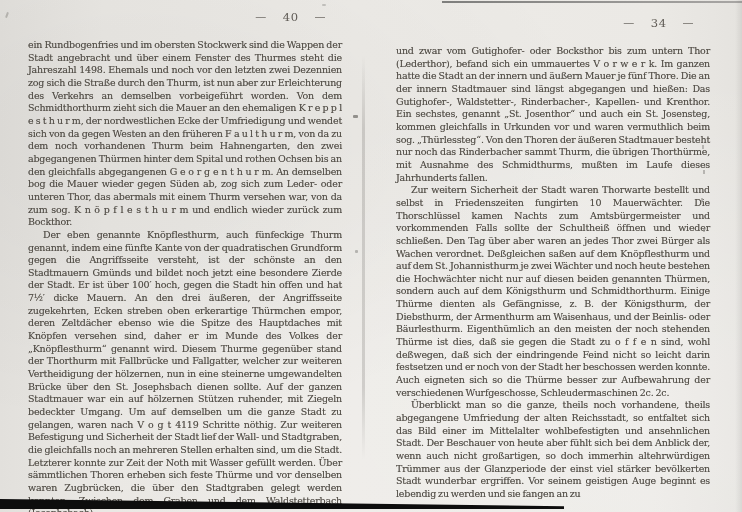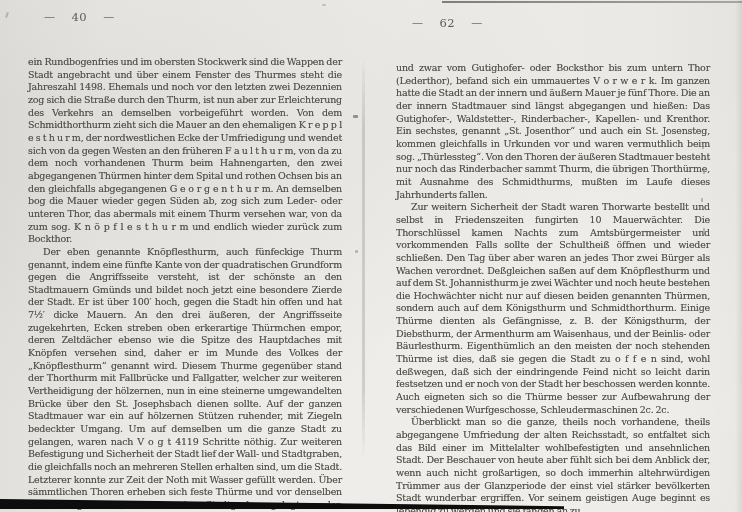--- a/index.html
+++ b/index.html
@@ -12,22 +12,22 @@
     position:relative; width:742px; height:512px; overflow:hidden;
     background:
       radial-gradient(ellipse at 18% 28%, rgba(0,0,0,0.045), transparent 55%),
       radial-gradient(ellipse at 85% 80%, rgba(255,255,255,0.25), transparent 60%),
       linear-gradient(90deg, #e2e0dc 0%, #eae8e4 14%, #edebe7 48%, #ebe9e5 88%, #e5e3df 100%);
   }
   .page { position:absolute; }
   .page-left  { left:28px;  top:10px; width:314px; }
   .page-right { left:396px; top:16px; width:314px; }
   .page-header {
-    text-align:left; color:#5f5b55; font-size:11px; height:16px;
-    letter-spacing:0.5px; margin-bottom:30px;
+    text-align:right; color:#5f5b55; font-size:11px; height:16px;
+    letter-spacing:0.5px; margin-bottom:13px;
   }
   .page-header .dash { margin:0 16px; color:#6d6963; position:relative; top:-1px; }
   .page-header .page-number { font-size:11.5px; }
   .page-body {
     color:#534f48;
     font-size:9.5px; line-height:12.65px;
     letter-spacing:-0.2px; word-spacing:-0.8px;
     text-align:justify;
     text-shadow:0 0 0.4px rgba(83,79,72,0.55);
   }
@@ -72,21 +72,21 @@
       <span class="dash">—</span><span class="page-number">40</span><span class="dash">—</span>
     </div>
     <div class="page-body">
         <p class="para">ein Rundbogenfries und im obersten Stockwerk sind die Wappen der Stadt angebracht und über einem Fenster des Thurmes steht die Jahreszahl 1498. Ehemals und noch vor den letzten zwei Dezennien zog sich die Straße durch den Thurm, ist nun aber zur Erleichterung des Verkehrs an demselben vorbeigeführt worden. Von dem Schmidthorthurm zieht sich die Mauer an den ehemaligen K r e p p l e s t h u r m, der nordwestlichen Ecke der Umfriedigung und wendet sich von da gegen Westen an den früheren F a u l t h u r m, von da zu dem noch vorhandenen Thurm beim Hahnengarten, den zwei abgegangenen Thürmen hinter dem Spital und rothen Ochsen bis an den gleichfalls abgegangenen G e o r g e n t h u r m. An demselben bog die Mauer wieder gegen Süden ab, zog sich zum Leder- oder unteren Thor, das abermals mit einem Thurm versehen war, von da zum sog. K n ö p f l e s t h u r m und endlich wieder zurück zum Bockthor.</p>
         <p class="para indent">Der eben genannte Knöpflesthurm, auch fünfeckige Thurm genannt, indem eine fünfte Kante von der quadratischen Grundform gegen die Angriffsseite versteht, ist der schönste an den Stadtmauern Gmünds und bildet noch jetzt eine besondere Zierde der Stadt. Er ist über 100′ hoch, gegen die Stadt hin offen und hat 7½′ dicke Mauern. An den drei äußeren, der Angriffsseite zugekehrten, Ecken streben oben erkerartige Thürmchen empor, deren Zeltdächer ebenso wie die Spitze des Hauptdaches mit Knöpfen versehen sind, daher er im Munde des Volkes der „Knöpflesthurm“ genannt wird. Diesem Thurme gegenüber stand der Thorthurm mit Fallbrücke und Fallgatter, welcher zur weiteren Vertheidigung der hölzernen, nun in eine steinerne umgewandelten Brücke über den St. Josephsbach dienen sollte. Auf der ganzen Stadtmauer war ein auf hölzernen Stützen ruhender, mit Ziegeln bedeckter Umgang. Um auf demselben um die ganze Stadt zu gelangen, waren nach V o g t 4119 Schritte nöthig. Zur weiteren Befestigung und Sicherheit der Stadt lief der Wall- und Stadtgraben, die gleichfalls noch an mehreren Stellen erhalten sind, um die Stadt. Letzterer konnte zur Zeit der Noth mit Wasser gefüllt werden. Über sämmtlichen Thoren erheben sich feste Thürme und vor denselben waren Zugbrücken, die über den Stadtgraben gelegt werden konnten. Zwischen dem Graben und dem Waldstetterbach (Josephsbach)</p>
       </div>
   </div>
 
   <div class="page page-right">
     <div class="page-header">
-      <span class="dash">—</span><span class="page-number">62</span><span class="dash">—</span>
+      <span class="dash">—</span><span class="page-number">34</span><span class="dash">—</span>
     </div>
     <div class="page-body">
         <p class="para">und zwar vom Gutighofer- oder Bocksthor bis zum untern Thor (Lederthor), befand sich ein ummauertes V o r w e r k. Im ganzen hatte die Stadt an der innern und äußern Mauer je fünf Thore. Die an der innern Stadtmauer sind längst abgegangen und hießen: Das Gutighofer-, Waldstetter-, Rinderbacher-, Kapellen- und Krenthor. Ein sechstes, genannt „St. Josenthor“ und auch ein St. Josensteg, kommen gleichfalls in Urkunden vor und waren vermuthlich beim sog. „Thürlessteg“. Von den Thoren der äußeren Stadtmauer besteht nur noch das Rinderbacher sammt Thurm, die übrigen Thorthürme, mit Ausnahme des Schmidthurms, mußten im Laufe dieses Jahrhunderts fallen.</p>
         <p class="para indent">Zur weitern Sicherheit der Stadt waren Thorwarte bestellt und selbst in Friedenszeiten fungirten 10 Mauerwächter. Die Thorschlüssel kamen Nachts zum Amtsbürgermeister und vorkommenden Falls sollte der Schultheiß öffnen und wieder schließen. Den Tag über aber waren an jedes Thor zwei Bürger als Wachen verordnet. Deßgleichen saßen auf dem Knöpflesthurm und auf dem St. Johannisthurm je zwei Wächter und noch heute bestehen die Hochwächter nicht nur auf diesen beiden genannten Thürmen, sondern auch auf dem Königsthurm und Schmidthorthurm. Einige Thürme dienten als Gefängnisse, z. B. der Königsthurm, der Diebsthurm, der Armenthurm am Waisenhaus, und der Beinlis- oder Bäurlesthurm. Eigenthümlich an den meisten der noch stehenden Thürme ist dies, daß sie gegen die Stadt zu o f f e n sind, wohl deßwegen, daß sich der eindringende Feind nicht so leicht darin festsetzen und er noch von der Stadt her beschossen werden konnte. Auch eigneten sich so die Thürme besser zur Aufbewahrung der verschiedenen Wurfgeschosse, Schleudermaschinen 2c. 2c.</p>
         <p class="para indent">Überblickt man so die ganze, theils noch vorhandene, theils abgegangene Umfriedung der alten Reichsstadt, so entfaltet sich das Bild einer im Mittelalter wohlbefestigten und ansehnlichen Stadt. Der Beschauer von heute aber fühlt sich bei dem Anblick der, wenn auch nicht großartigen, so doch immerhin altehrwürdigen Trümmer aus der Glanzperiode der einst viel stärker bevölkerten Stadt wunderbar ergriffen. Vor seinem geistigen Auge beginnt es lebendig zu werden und sie fangen an zu</p>
       </div>
   </div>
 
   <div class="gutter-shadow"></div>
   <div class="top-edge-line"></div>

